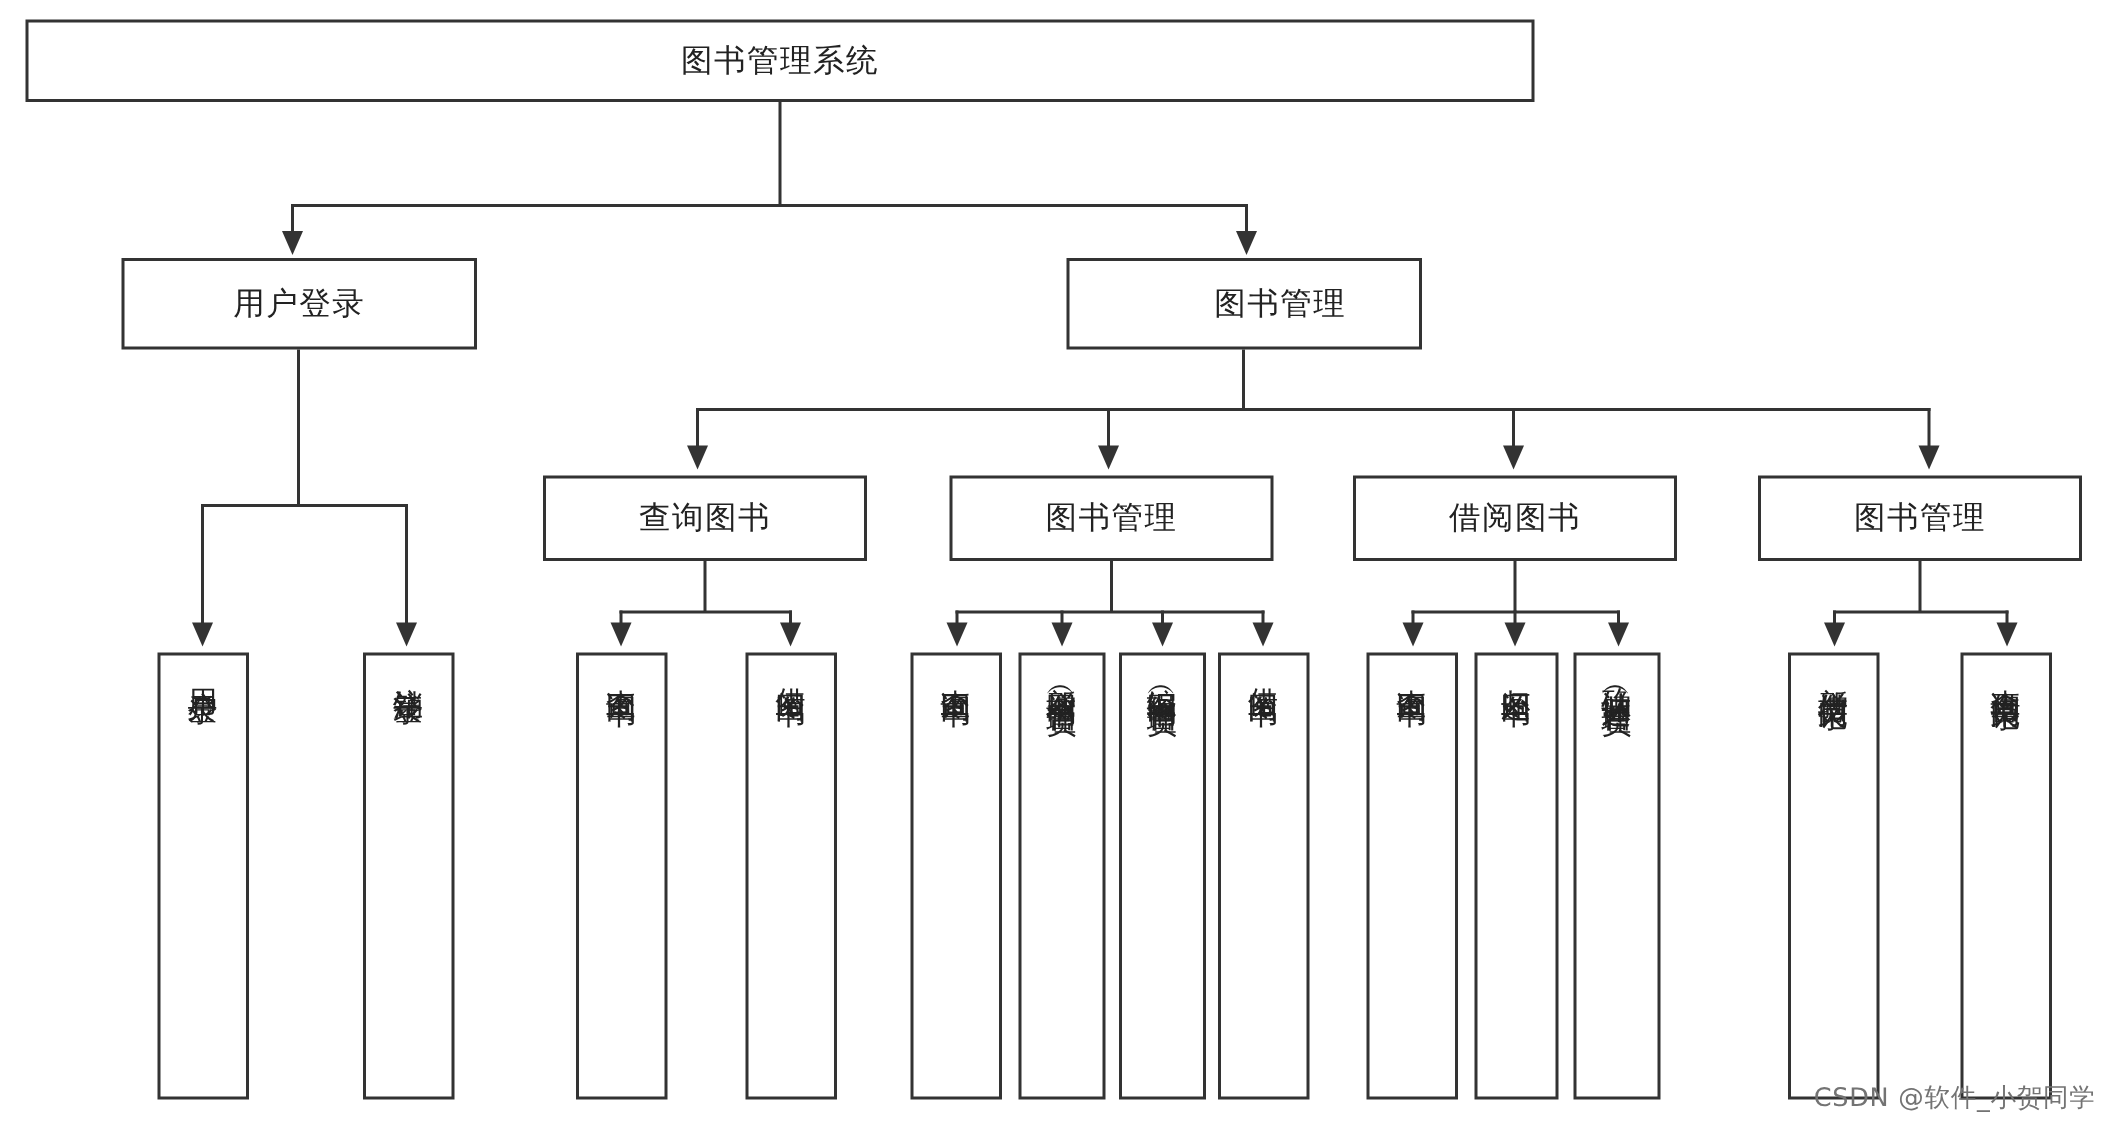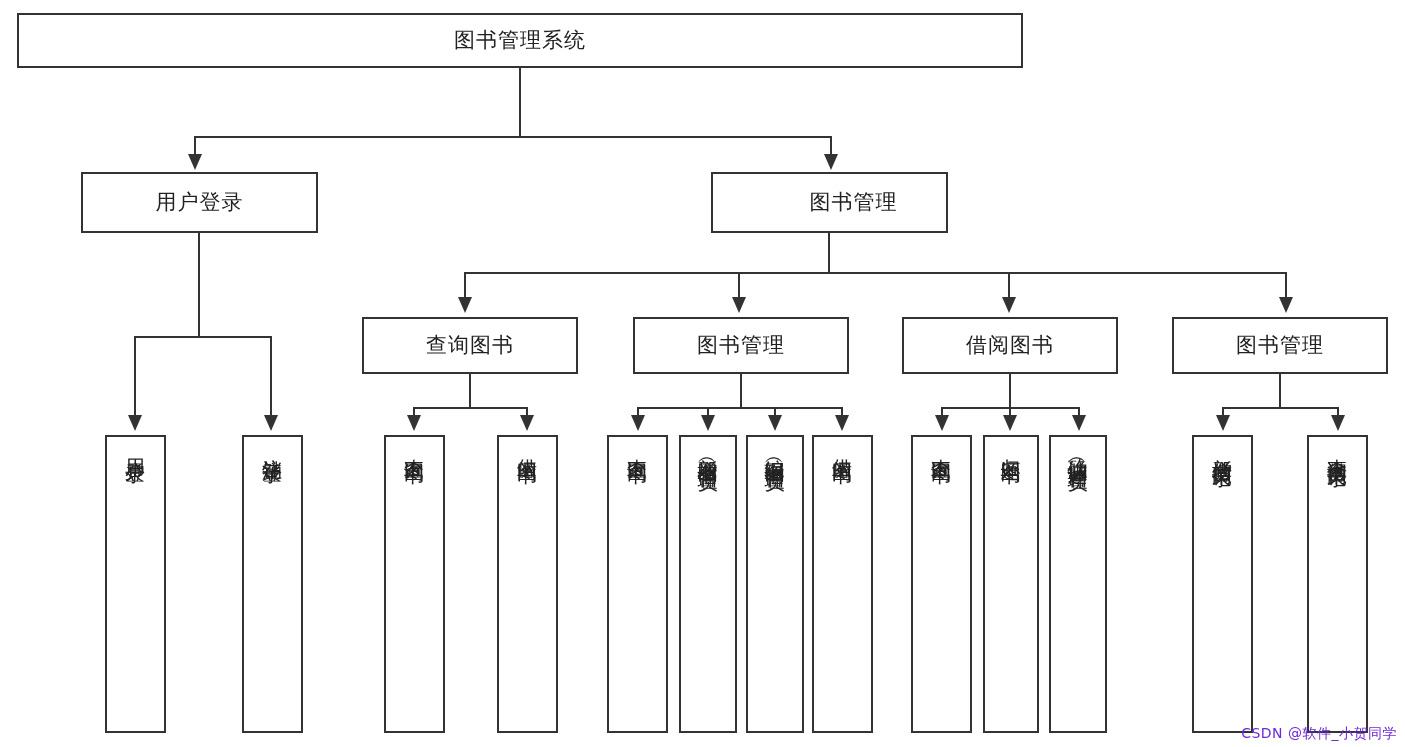--- a/index.html
+++ b/index.html
@@ -60,22 +60,22 @@
     height: 0;
     border-left: 7px solid transparent;
     border-right: 7px solid transparent;
     border-top: 16px solid #333333;
   }
   
   #watermark {
     position: absolute;
     right: 8px;
     bottom: 4px;
-    font-size: 14px;
-    color: #6d28d9;
+    font-size: 17px;
+    color: #737373;
     letter-spacing: 0.5px;
     white-space: nowrap;
     font-family: "DejaVu Sans", "Liberation Sans", sans-serif;
   }
 </style>
 </head>
 <body>
 
 <div id="canvas">
 

